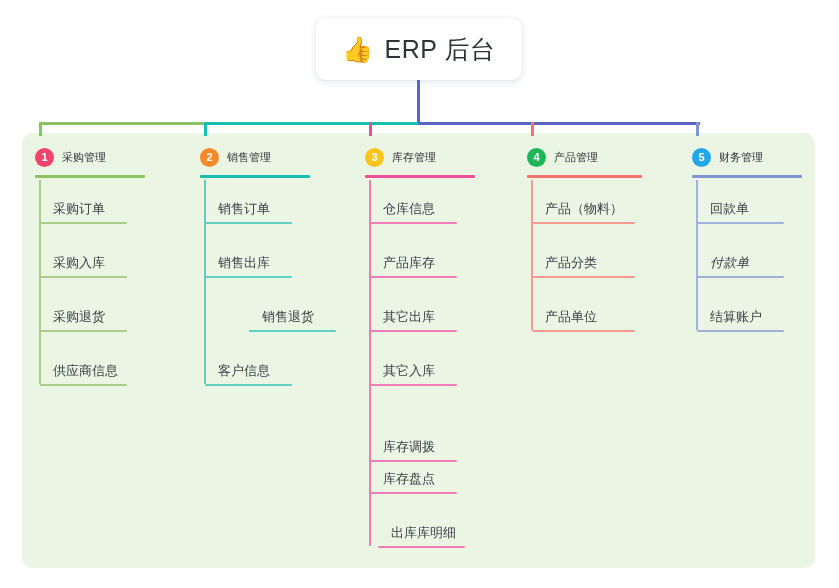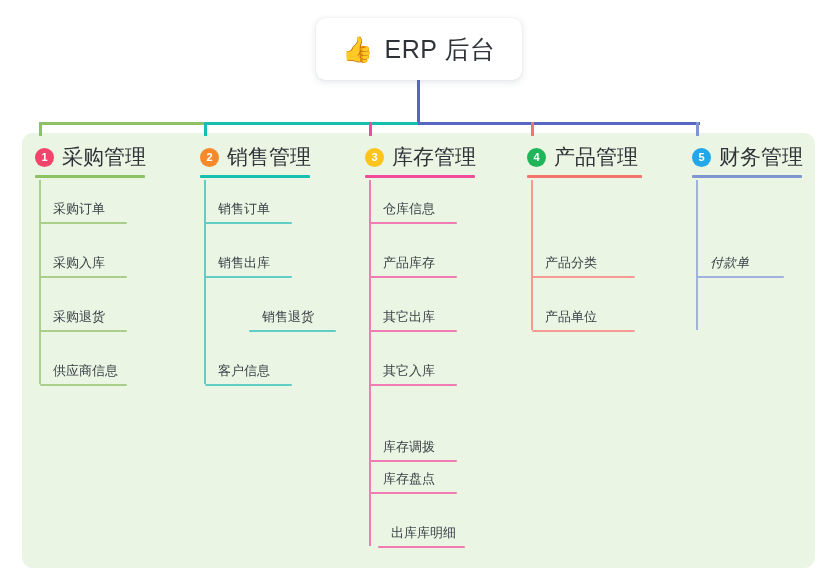--- a/index.html
+++ b/index.html
@@ -34,21 +34,21 @@
   .ln{position:absolute;}
 
   
   .col{position:absolute;top:140px;}
   .col-head{position:relative;height:34px;display:flex;align-items:center;}
   .badge{
     width:19px;height:19px;border-radius:50%;
     color:#ffffff;font-size:11px;line-height:19px;text-align:center;
     font-weight:bold;flex:0 0 auto;
   }
-  .col-title{font-size:21px;color:#2f3338;margin-left:8px;white-space:nowrap;}
+  .col-title{font-size:11px;color:#2f3338;margin-left:8px;white-space:nowrap;}
   .head-rule{position:absolute;left:0;bottom:-4px;height:3px;border-radius:1px;}
 
   .leaf{position:absolute;width:110px;}
   .leaf-text{
     font-size:13px;color:#3a4046;white-space:nowrap;
     padding-left:13px;padding-bottom:4px;
   }
   .leaf-rule{height:1.6px;border-radius:1px;}
 </style>
 </head>
@@ -173,25 +173,37 @@
       <div class="leaf-rule" style="background: rgb(240, 124, 180);"></div>
     </div>
     <div class="leaf" style="left: 370px; top: 470px; width: 87px; position: absolute;">
       <div class="leaf-text">库存盘点</div>
       <div class="leaf-rule" style="background: rgb(240, 124, 180);"></div>
     </div>
     <div class="leaf" style="left: 370px; top: 524px; width: 87px; position: absolute; padding-left: 8px;">
       <div class="leaf-text">出库库明细</div>
       <div class="leaf-rule" style="background: rgb(240, 124, 180);"></div>
     </div>
+    <div class="leaf" style="left: 532px; top: 200px; width: 103px; position: absolute;">
+      <div class="leaf-text">产品（物料）</div>
+      <div class="leaf-rule" style="background: rgb(247, 154, 146);"></div>
+    </div>
     <div class="leaf" style="left: 532px; top: 254px; width: 103px; position: absolute;">
       <div class="leaf-text">产品分类</div>
       <div class="leaf-rule" style="background: rgb(247, 154, 146);"></div>
     </div>
     <div class="leaf" style="left: 532px; top: 308px; width: 103px; position: absolute;">
       <div class="leaf-text">产品单位</div>
       <div class="leaf-rule" style="background: rgb(247, 154, 146);"></div>
     </div>
+    <div class="leaf" style="left: 697px; top: 200px; width: 87px; position: absolute;">
+      <div class="leaf-text">回款单</div>
+      <div class="leaf-rule" style="background: rgb(159, 178, 221);"></div>
+    </div>
     <div class="leaf" style="left: 697px; top: 254px; width: 87px; position: absolute; font-style: italic;">
       <div class="leaf-text">付款单</div>
       <div class="leaf-rule" style="background: rgb(159, 178, 221);"></div>
     </div>
+    <div class="leaf" style="left: 697px; top: 308px; width: 87px; position: absolute;">
+      <div class="leaf-text">结算账户</div>
+      <div class="leaf-rule" style="background: rgb(159, 178, 221);"></div>
+    </div>
   </div>
 
 </body></html>

